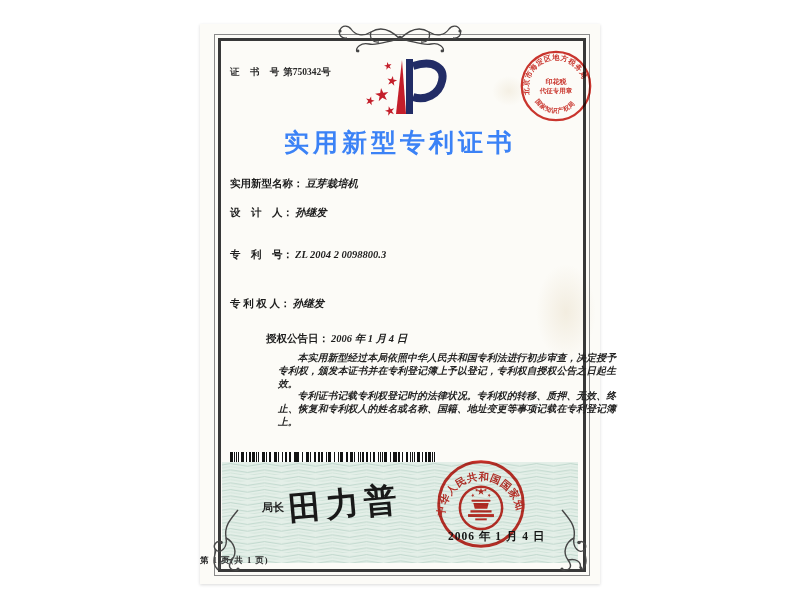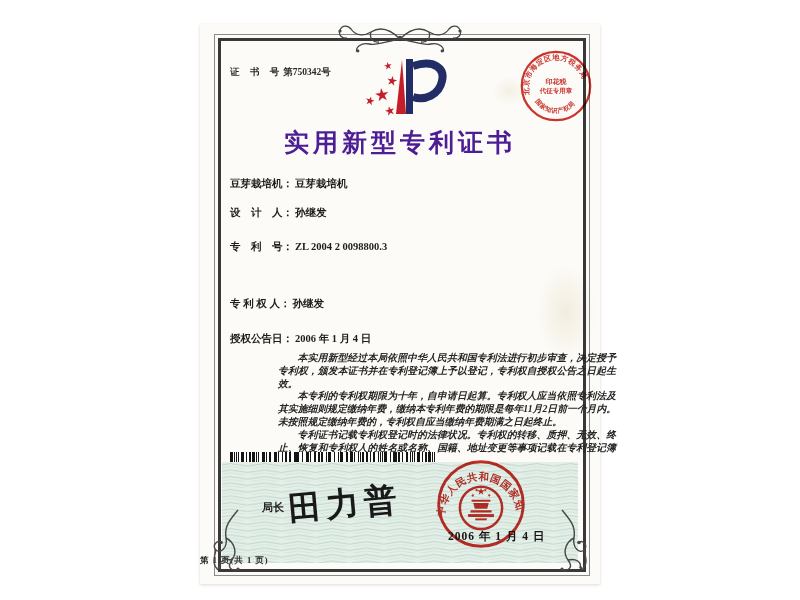--- a/index.html
+++ b/index.html
@@ -26,26 +26,26 @@
   .certno{position:absolute;left:30px;top:42px;font-size:9.5px;font-weight:bold;color:#2b2b2b;}
   .certno .sp{letter-spacing:4px;margin-right:0;}
 
   .logo{position:absolute;left:155px;top:32px;width:110px;height:76px;}
 
   .seal{mix-blend-mode:multiply;}
   .small-seal{position:absolute;left:318px;top:24px;width:76px;height:76px;opacity:.92;}
 
   .title{
     position:absolute;left:0;top:102px;width:100%;margin:0;text-align:center;
-    font-size:25px;font-weight:bold;letter-spacing:4px;color:#4c1d95;
+    font-size:25px;font-weight:bold;letter-spacing:4px;color:#3b82f6;
   }
 
   .row{position:absolute;left:30px;font-size:10.5px;font-weight:bold;color:#1d1d1d;white-space:nowrap;}
-  .row .val{margin-left:2px;}
-  .r0{top:153px;} .r1{top:182px;} .r2{top:216px;} .r3{top:246px;} .r4{top:273px;} .r5{top:308px;}
+  .row .val{margin-left:2px;font-style:italic;}
+  .r0{top:153px;} .r1{top:182px;} .r2{top:224px;} .r3{top:246px;} .r4{top:273px;} .r5{top:308px;margin-left:36px;}
 
   .body-text{
     position:absolute;left:30px;top:328px;width:338px;
     font-size:9.8px;line-height:12.8px;font-style:italic;font-weight:bold;
     color:#252525;text-align:justify;margin-left:48px;
   }
   .body-text p{margin:0;text-indent:2em;}
 
   .barcode{
     position:absolute;left:30px;top:428px;width:207px;height:13px;background-color:#fff;
@@ -136,38 +136,37 @@
     <text font-size="6.6" fill="#c8251d" font-weight="bold" letter-spacing="0.4">
       <textPath href="#arcBotS">国家知识产权局</textPath>
     </text>
     <text x="40" y="38" text-anchor="middle" font-size="7.4" fill="#c8251d" font-weight="bold">印花税</text>
     <text x="40" y="47" text-anchor="middle" font-size="6.8" fill="#c8251d" font-weight="bold">代征专用章</text>
   </svg>
 
   <h1 class="title">实用新型专利证书</h1>
 
   <div class="row r0">
-    <span class="lab">豆芽栽培机：</span><span class="val">豆芽栽培机</span>
+    <span class="lab">实用新型名称：</span><span class="val">豆芽栽培机</span>
   </div>
   <div class="row r1">
     <span class="lab">设　计　人：</span><span class="val">孙继发</span>
   </div>
   <div class="row r2">
     <span class="lab">专　利　号：</span><span class="val">ZL 2004 2 0098800.3</span>
   </div>
   <div class="row r4">
     <span class="lab">专 利 权 人：</span><span class="val">孙继发</span>
   </div>
   <div class="row r5">
     <span class="lab">授权公告日：</span><span class="val">2006 年 1 月 4 日</span>
   </div>
 
   <div class="body-text">
     <p>本实用新型经过本局依照中华人民共和国专利法进行初步审查，决定授予专利权，颁发本证书并在专利登记簿上予以登记，专利权自授权公告之日起生效。</p>
-    <p>本专利的专利权期限为十年，自申请日起算。专利权人应当依照专利法及其实施细则规定缴纳年费，缴纳本专利年费的期限是每年11月2日前一个月内。未按照规定缴纳年费的，专利权自应当缴纳年费期满之日起终止。</p>
     <p>专利证书记载专利权登记时的法律状况。专利权的转移、质押、无效、终止、恢复和专利权人的姓名或名称、国籍、地址变更等事项记载在专利登记簿上。</p>
   </div>
 
   <div class="barcode"></div>
 
   <svg class="band" viewBox="0 0 356 101" preserveAspectRatio="none">
     <defs>
       <pattern id="waves" width="34" height="6.5" patternUnits="userSpaceOnUse">
         <path d="M0 2.8 Q 8.5 0.2, 17 2.8 T 34 2.8" fill="none" stroke="#b7d2c6" stroke-width="0.9"></path>
         <path d="M0 5.8 Q 8.5 3.2, 17 5.8 T 34 5.8" fill="none" stroke="#c9dfd4" stroke-width="0.7"></path>

